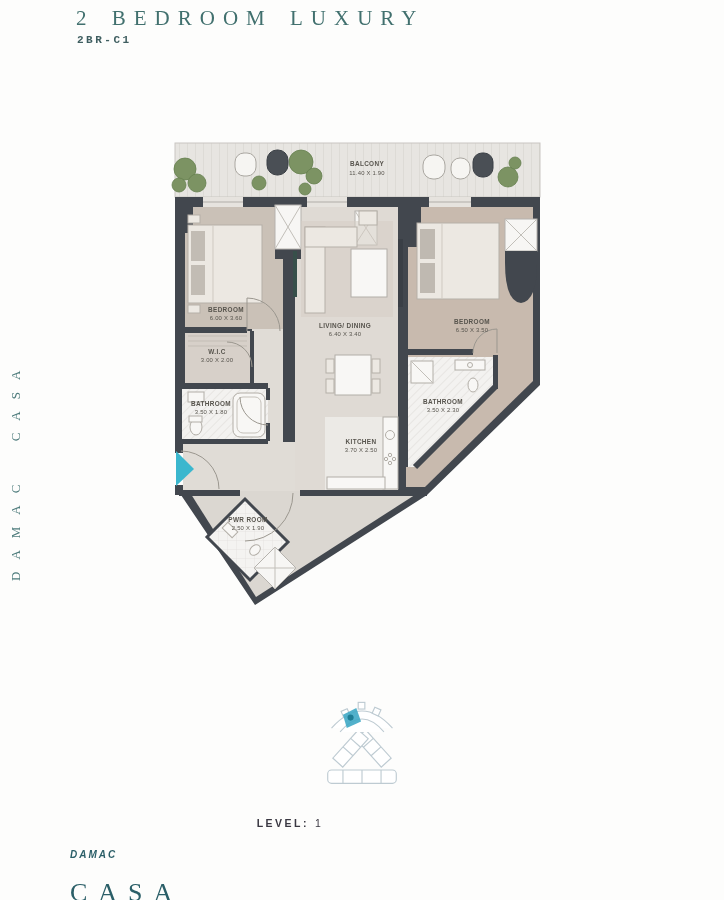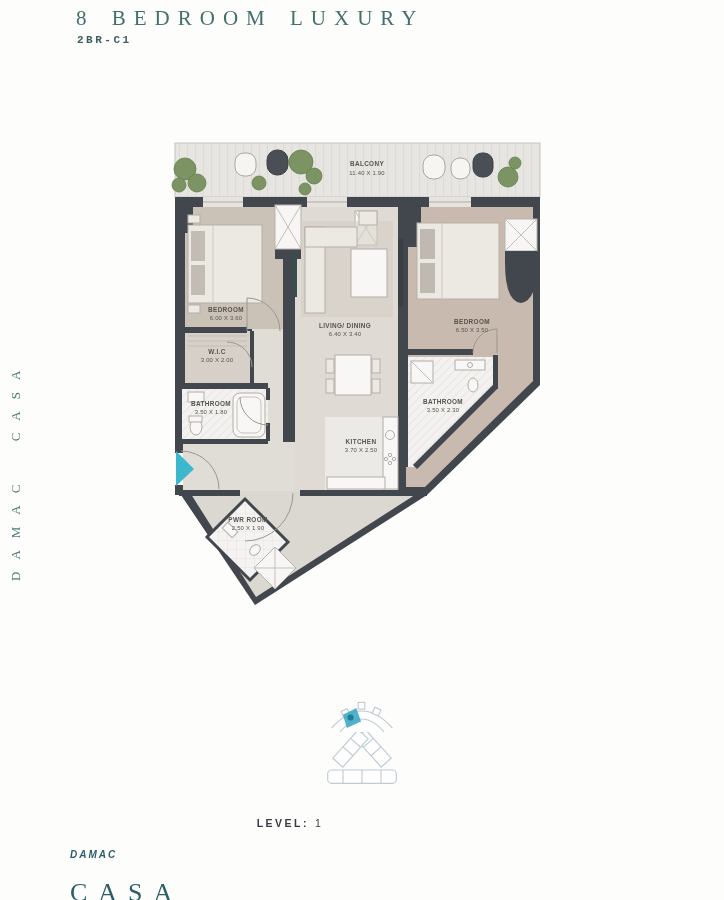--- a/index.html
+++ b/index.html
@@ -28,21 +28,21 @@
   .fixt{fill:#f8f7f5;stroke:#b2aea7;stroke-width:1;}
   .arc{fill:none;stroke:#9b978f;stroke-width:1;}
   .xline{stroke:#c2bfb9;stroke-width:1;}
   .kp{fill:#ffffff;stroke:#becbd2;stroke-width:1.2;}
 </style>
 </head>
 <body>
 
 <div class="page">
 
-  <div class="title">8 BEDROOM LUXURY</div>
+  <div class="title">2 BEDROOM LUXURY</div>
   <div class="subtitle">2BR-C1</div>
   <div class="side-text">DAMAC CASA</div>
 
   <svg class="plan-svg" width="405" height="485" viewBox="0 0 405 485" xmlns="http://www.w3.org/2000/svg">
     <defs>
       <pattern id="planks" width="8" height="60" patternUnits="userSpaceOnUse">
         <rect width="8" height="60" fill="#e7e5e1"></rect>
         <line x1="0" y1="0" x2="0" y2="60" stroke="#d4d1cb" stroke-width="1"></line>
       </pattern>
       <pattern id="hatch" width="6" height="6" patternUnits="userSpaceOnUse" patternTransform="rotate(45)">

